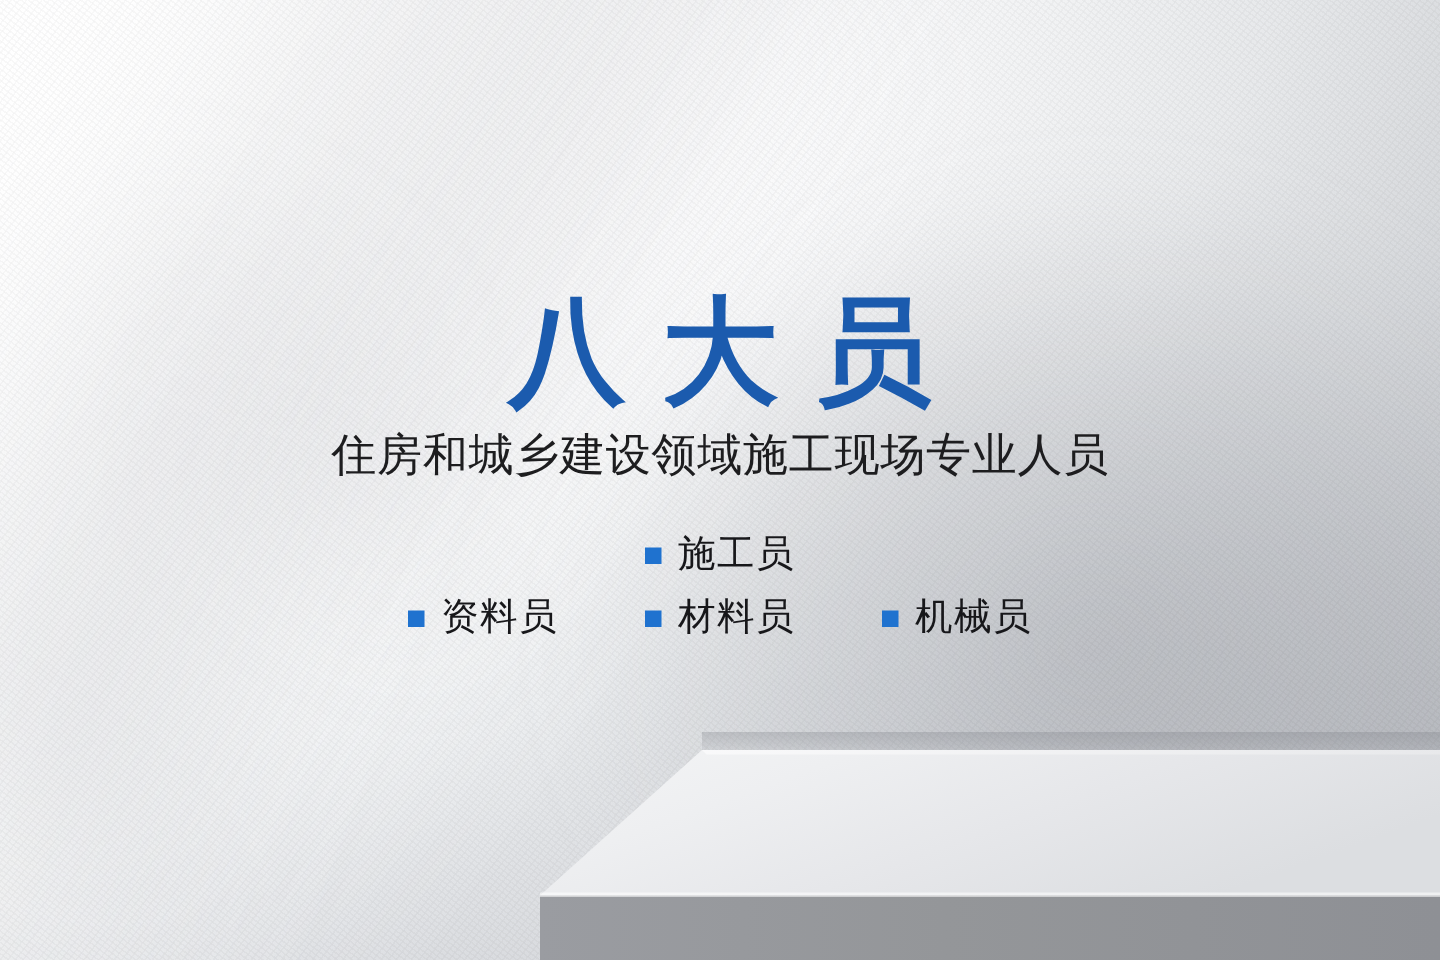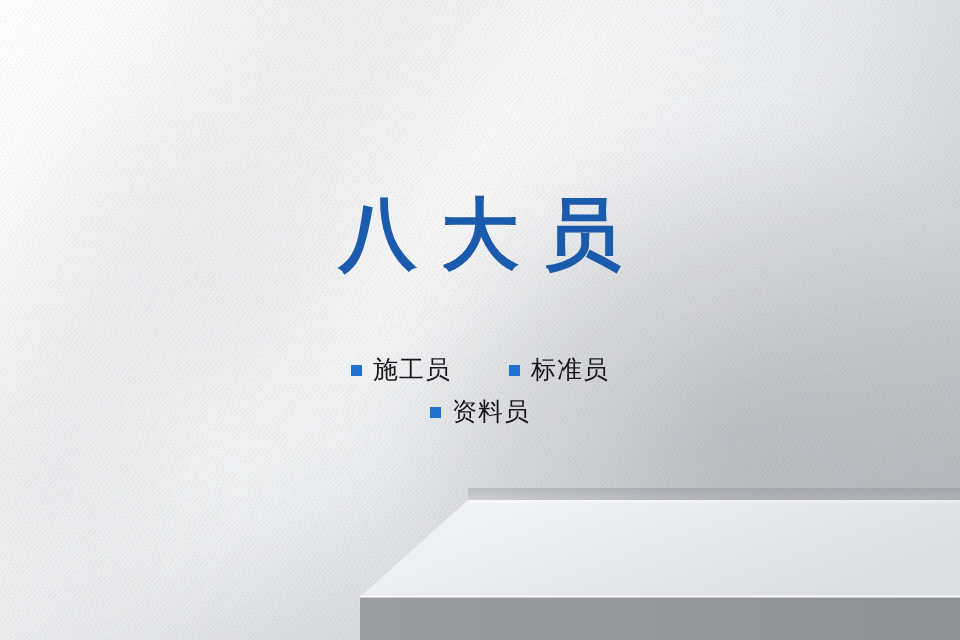--- a/index.html
+++ b/index.html
@@ -256,36 +256,41 @@
 
     <polygon points="360,597 960,597 960,640 360,640" fill="url(#podFrontGrad)"></polygon>
 
     <polygon points="360,595 960,595 960,598 360,598" fill="#ffffff" opacity="0.55"></polygon>
   </svg>
 
   <div class="content">
 
     <div class="title">八大员</div>
 
+    <div class="subtitle">住房和城乡建设领域施工现场专业人员</div>
 
     <div class="roles">
 
       <div class="role-row role-row-1">
         <span class="role-item">
           <span class="role-bullet"></span>
           <span class="role-label">施工员</span>
         </span>
-        <span class="role-item">
-          <span class="role-bullet"></span>
-          <span class="role-label">标准员</span>
-        </span>
       </div>
 
       <div class="role-row role-row-2">
         <span class="role-item">
           <span class="role-bullet"></span>
           <span class="role-label">资料员</span>
+        </span>
+        <span class="role-item">
+          <span class="role-bullet"></span>
+          <span class="role-label">材料员</span>
+        </span>
+        <span class="role-item">
+          <span class="role-bullet"></span>
+          <span class="role-label">机械员</span>
         </span>
       </div>
 
     </div>
   </div>
 </div>
 
 </body></html>

